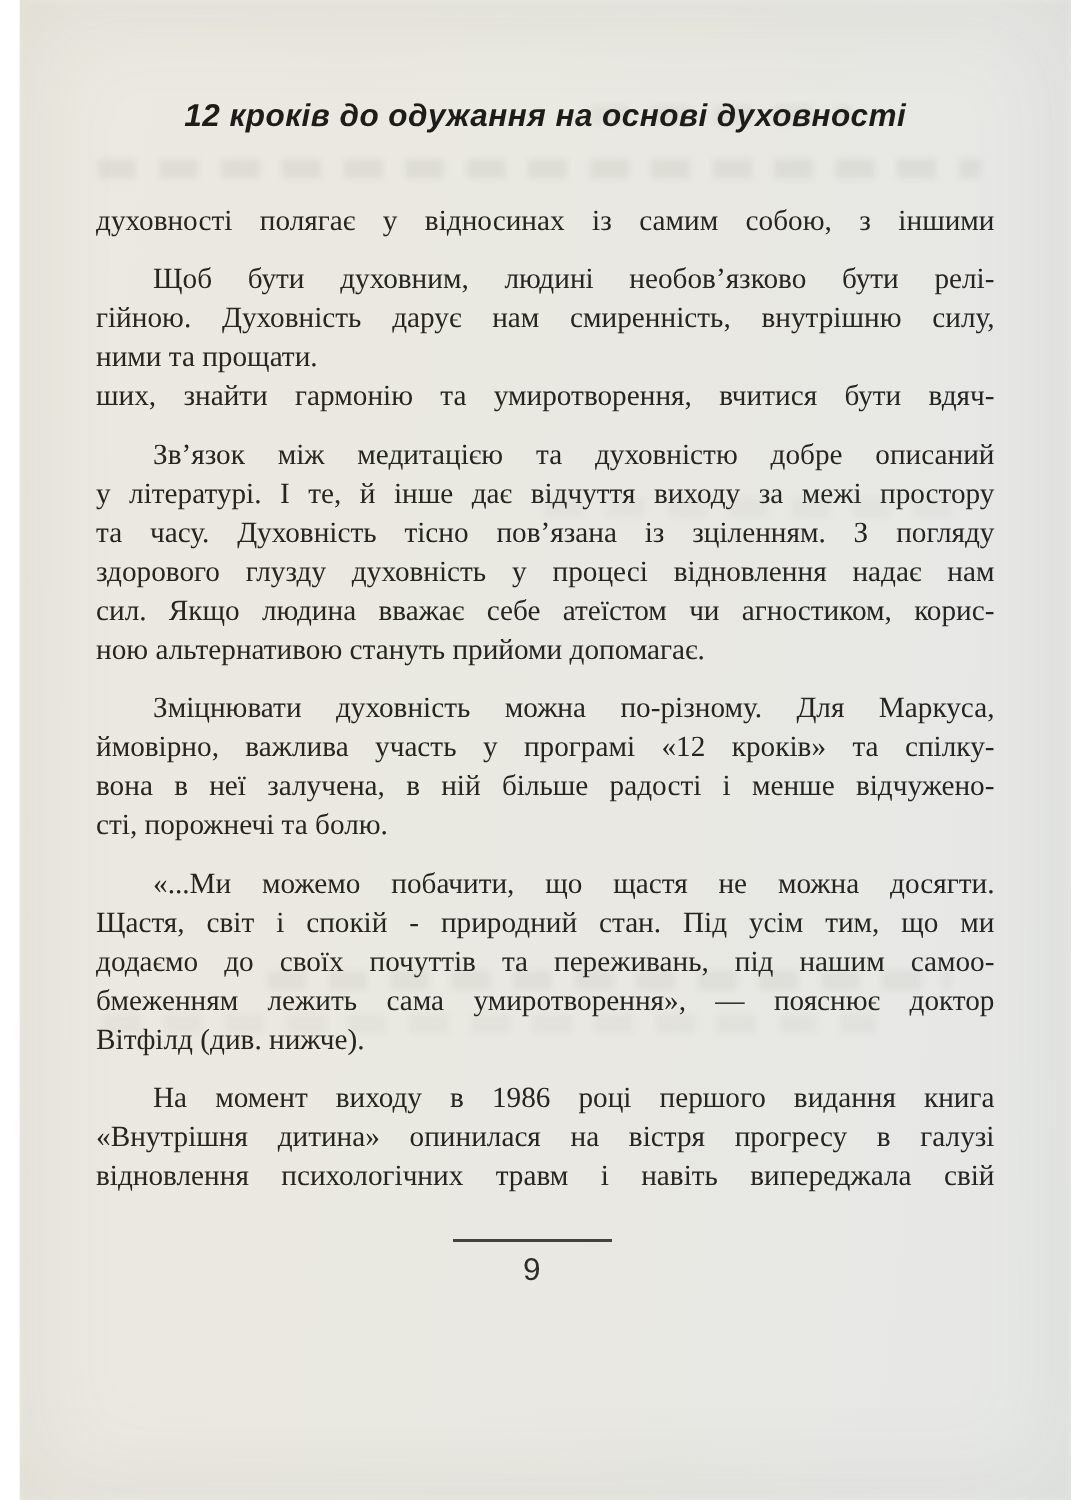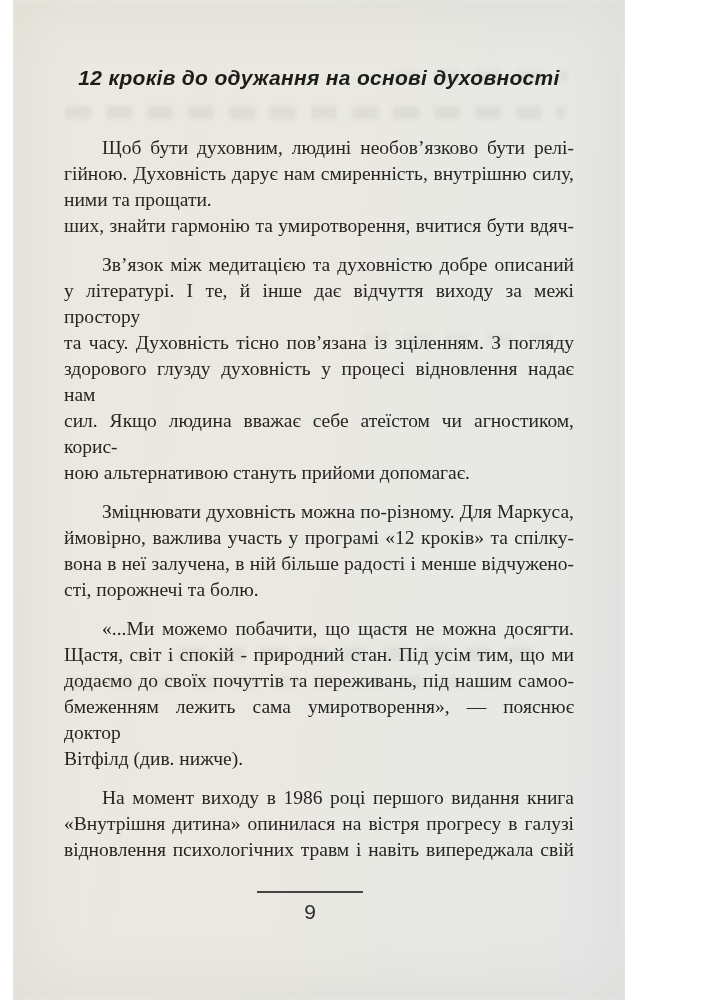--- a/index.html
+++ b/index.html
@@ -10,21 +10,21 @@
   }
   .scan {
     position: relative;
     width: 728px; height: 1000px;
     background: #ffffff;
   }
   
   .paper {
     position: absolute;
     left: 13px; top: 0;
-    width: 612px; height: 1000px;
+    width: 701px; height: 1000px;
     background: linear-gradient(97deg, #ebe9e0 0%, #e9e8e2 55%, #e6e8e7 100%);
     box-shadow: inset 0 0 70px rgba(110,105,85,0.10), inset 0 0 6px rgba(255,255,255,0.35);
   }
   .content {
     position: absolute;
     left: 0; top: 0; right: 0;
     padding: 64px 51px 0 51px;
   }
   .title {
     font-family: "Liberation Sans", sans-serif;
@@ -94,20 +94,21 @@
     <div class="ghost g2"></div>
     <div class="ghost g3"></div>
     <div class="ghost g4"></div>
     <div class="ghost g5"></div>
 
     <main class="content">
 
       <h1 class="title">12 кроків до одужання на основі духовності</h1>
 
       <div class="para">
+        <div class="line">духовності полягає у відносинах із самим собою, з іншими</div>
       </div>
 
       <div class="para">
         <div class="line first">Щоб бути духовним, людині необов’язково бути релі-</div>
         <div class="line">гійною. Духовність дарує нам смиренність, внутрішню силу,</div>
         <div class="line endline">ними та прощати.</div>
         <div class="line">ших, знайти гармонію та умиротворення, вчитися бути вдяч-</div>
       </div>
 
       <div class="para">

